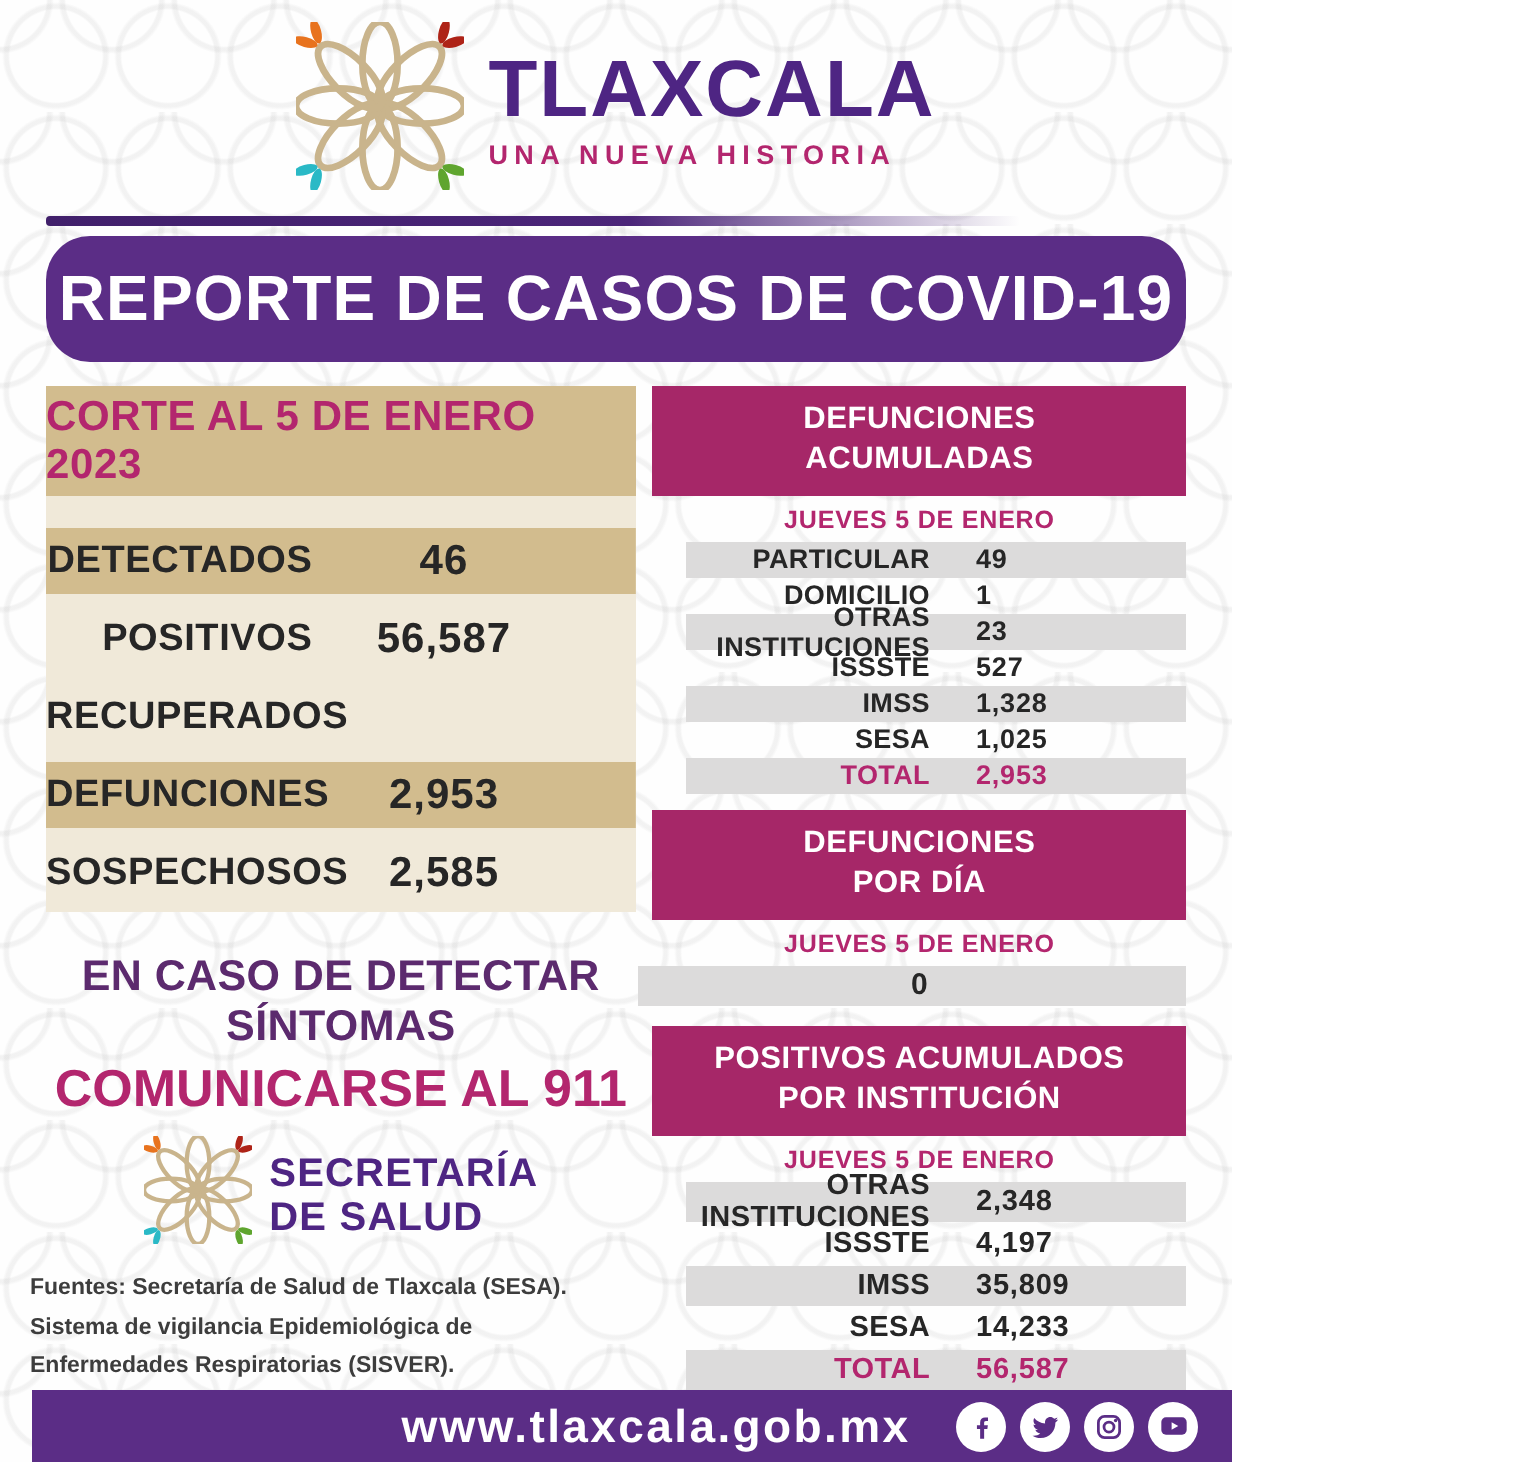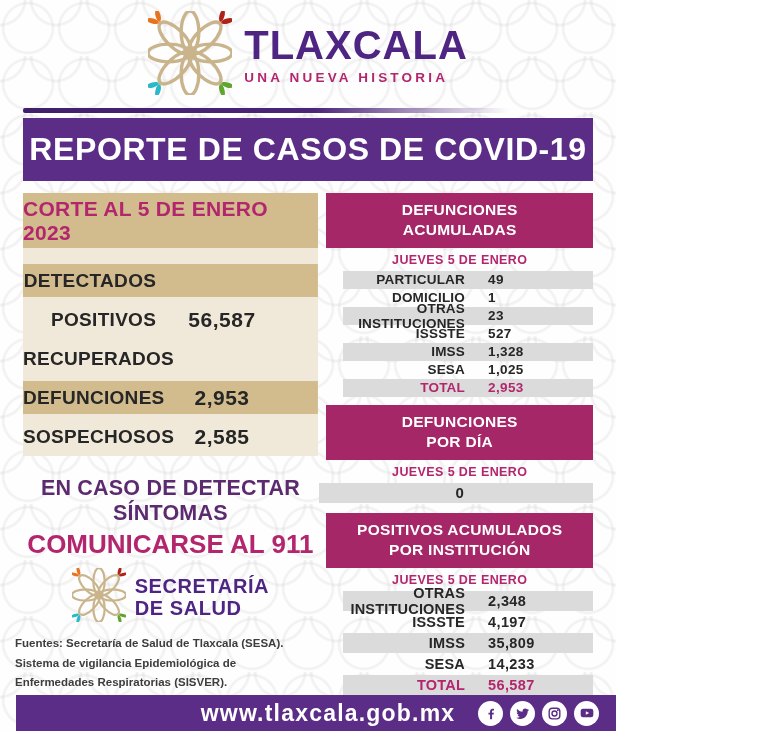--- a/index.html
+++ b/index.html
@@ -14,21 +14,21 @@
   }
   
   .brand{height:106px;display:flex;align-items:center;justify-content:center;padding-top:4px;box-sizing:border-box;}
   .brand-flower{margin-right:12px;}
   .brand-name{font-size:40px;font-weight:bold;color:#4e2583;line-height:1;letter-spacing:1px;}
   .brand-tagline{font-size:13.5px;font-weight:bold;color:#b3266e;letter-spacing:3.2px;margin-top:5px;}
   .divider{height:5px;width:487px;margin:2px 0 0 23px;border-radius:2px;
     background:linear-gradient(to right,#41206b 0%,#4b2579 60%,rgba(91,45,134,0) 100%);}
   .title-bar{margin:5px 23px 0 23px;height:63px;background:#5b2d86;color:#ffffff;
     display:flex;align-items:center;justify-content:center;
-    font-size:32px;font-weight:bold;letter-spacing:0.6px;}
+    font-size:32px;font-weight:bold;letter-spacing:0.6px;border-radius:22px;}
   
   .content{display:flex;margin:12px 23px 0 23px;}
   .left-col{width:410px;}
   .gap-col{width:12px;}
   .right-col{width:295px;}
   
   .corte{height:55px;background:#d2bc8e;display:flex;align-items:center;justify-content:center;
     font-size:21px;font-weight:bold;color:#b3266e;letter-spacing:0.3px;}
   .stats{background:#f0e9d9;padding-top:13px;}
   .stat-row{height:39px;display:flex;align-items:center;}
@@ -122,20 +122,21 @@
   <div class="title-bar">REPORTE DE CASOS DE COVID-19</div>
 
   <div class="content">
 
     <div class="left-col">
       <div class="corte">CORTE AL 5 DE ENERO 2023</div>
 
       <div class="stats">
         <div class="stat-row tan">
           <span class="stat-label">DETECTADOS</span>
+          <span class="stat-value">46</span>
         </div>
         <div class="stat-row">
           <span class="stat-label">POSITIVOS</span>
           <span class="stat-value">56,587</span>
         </div>
         <div class="stat-row">
           <span class="stat-label">RECUPERADOS</span>
         </div>
         <div class="stat-row tan">
           <span class="stat-label">DEFUNCIONES</span>

